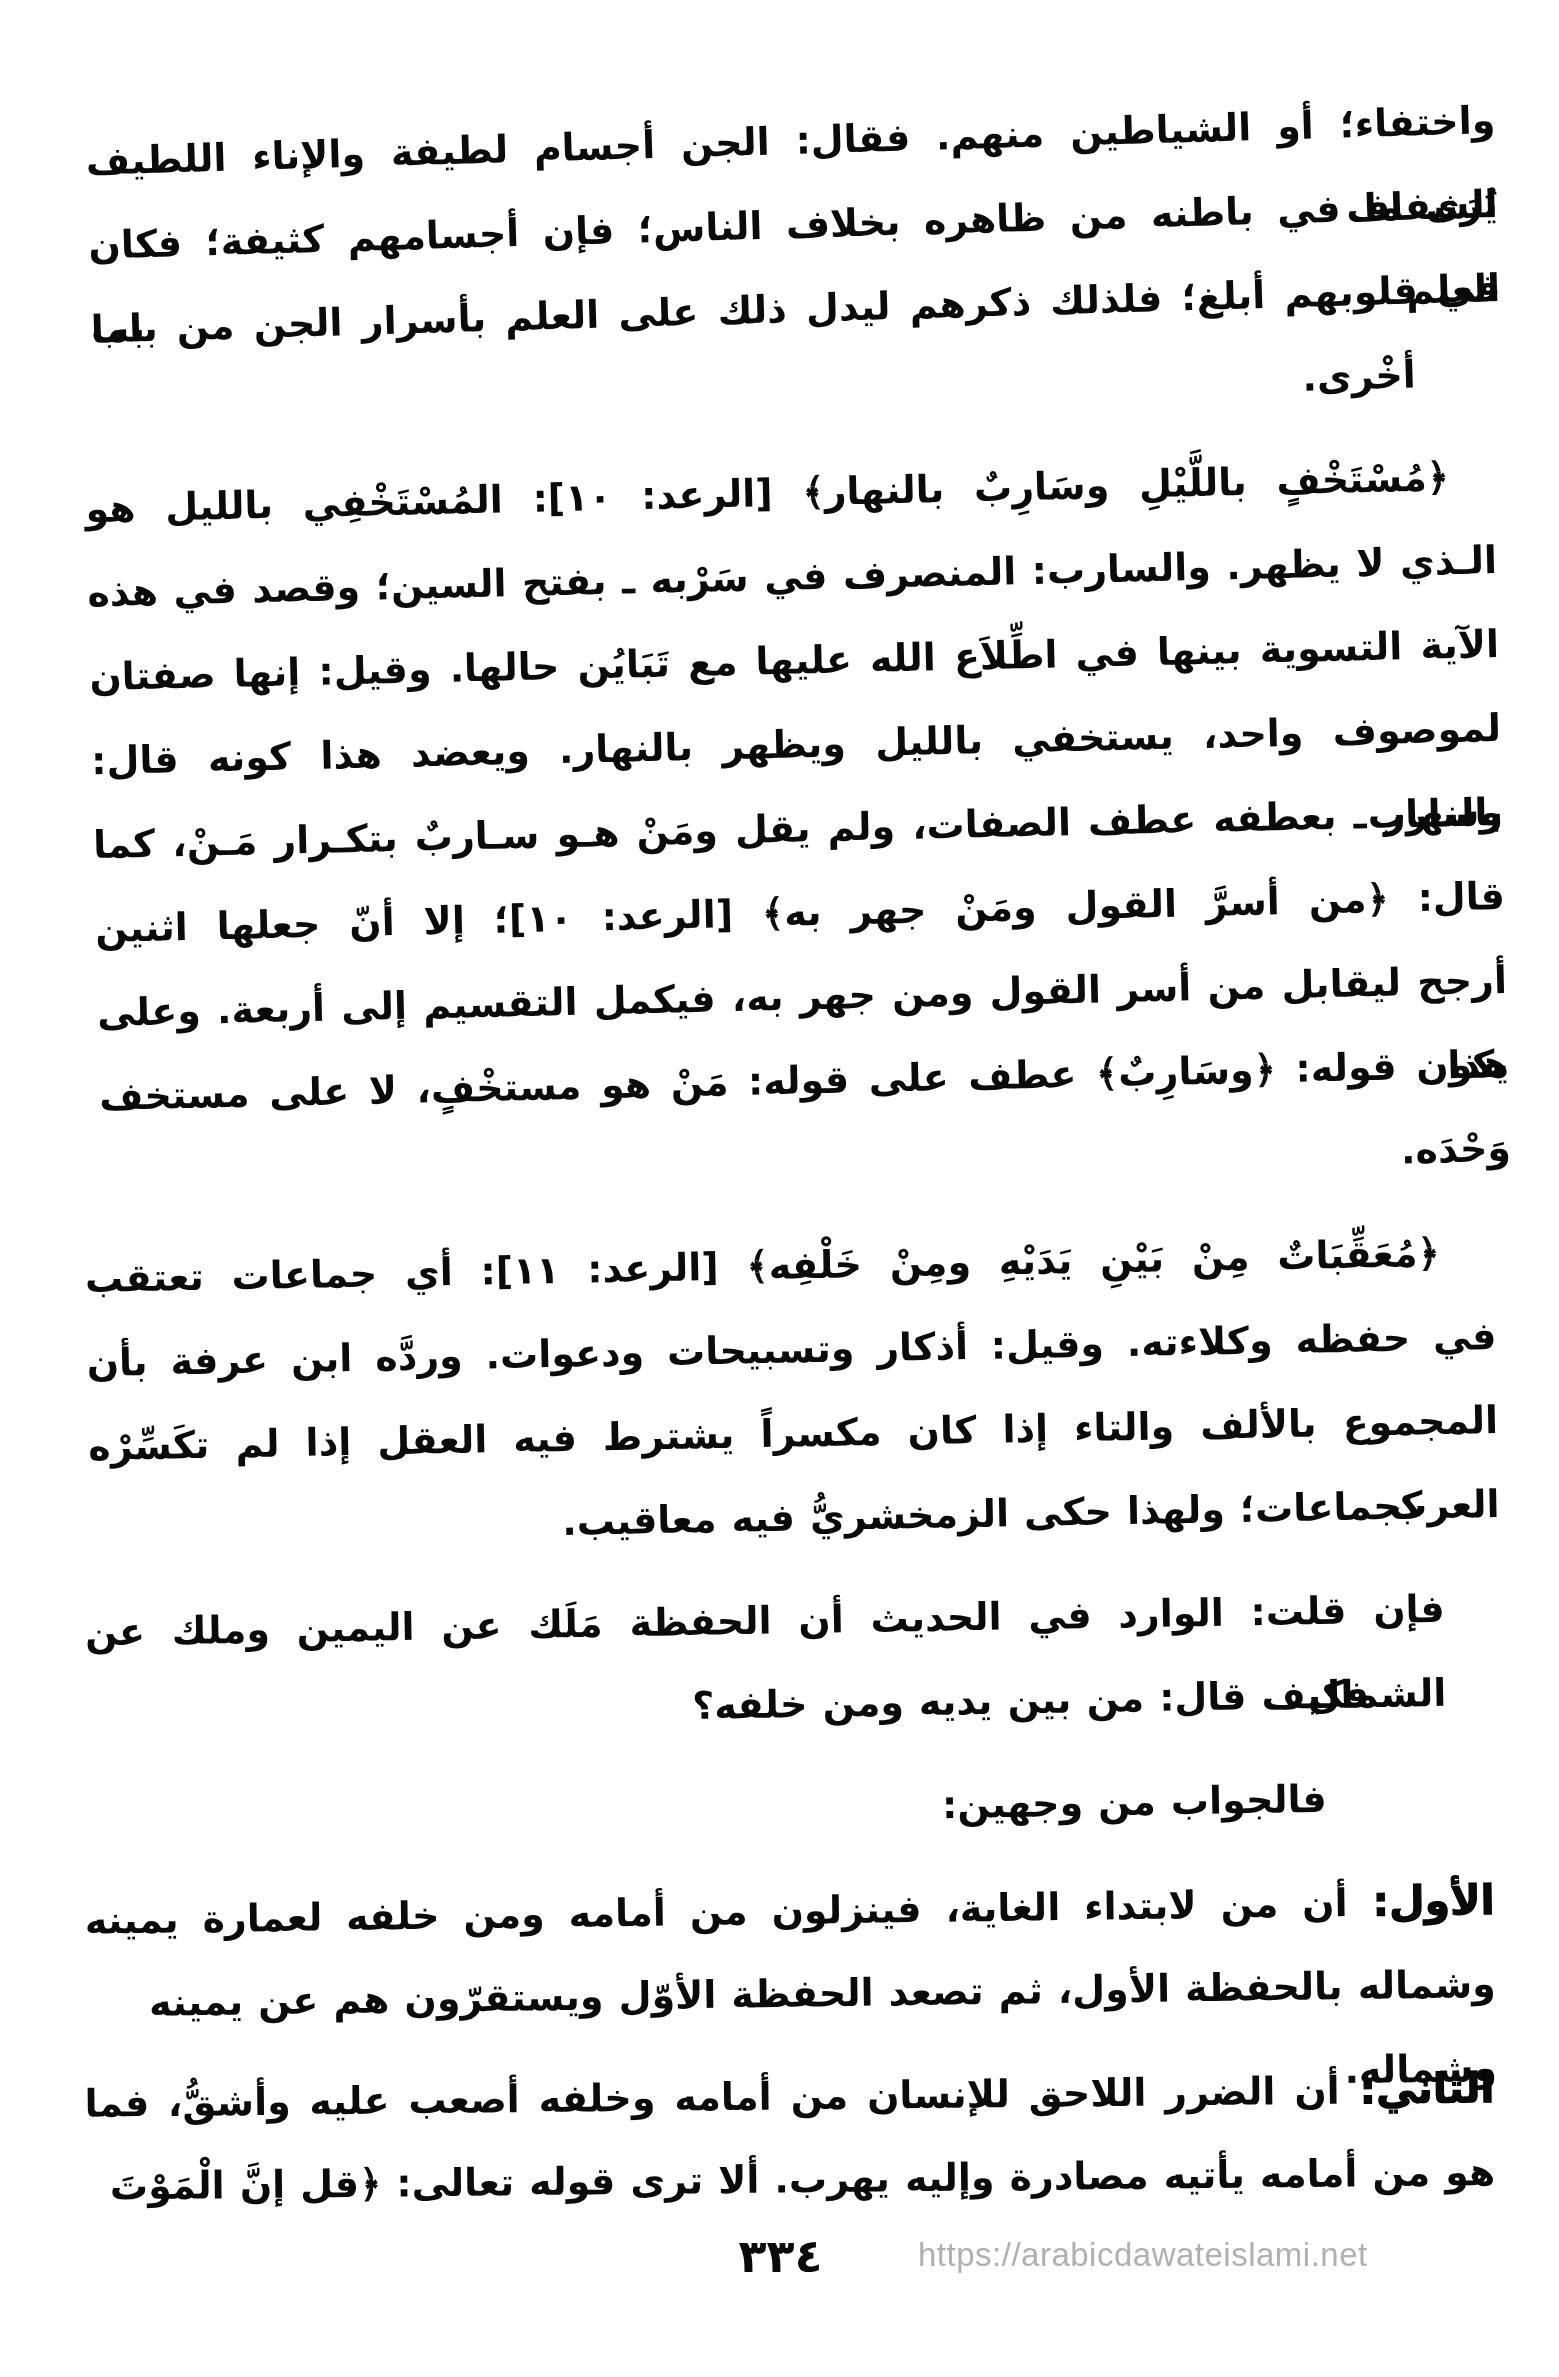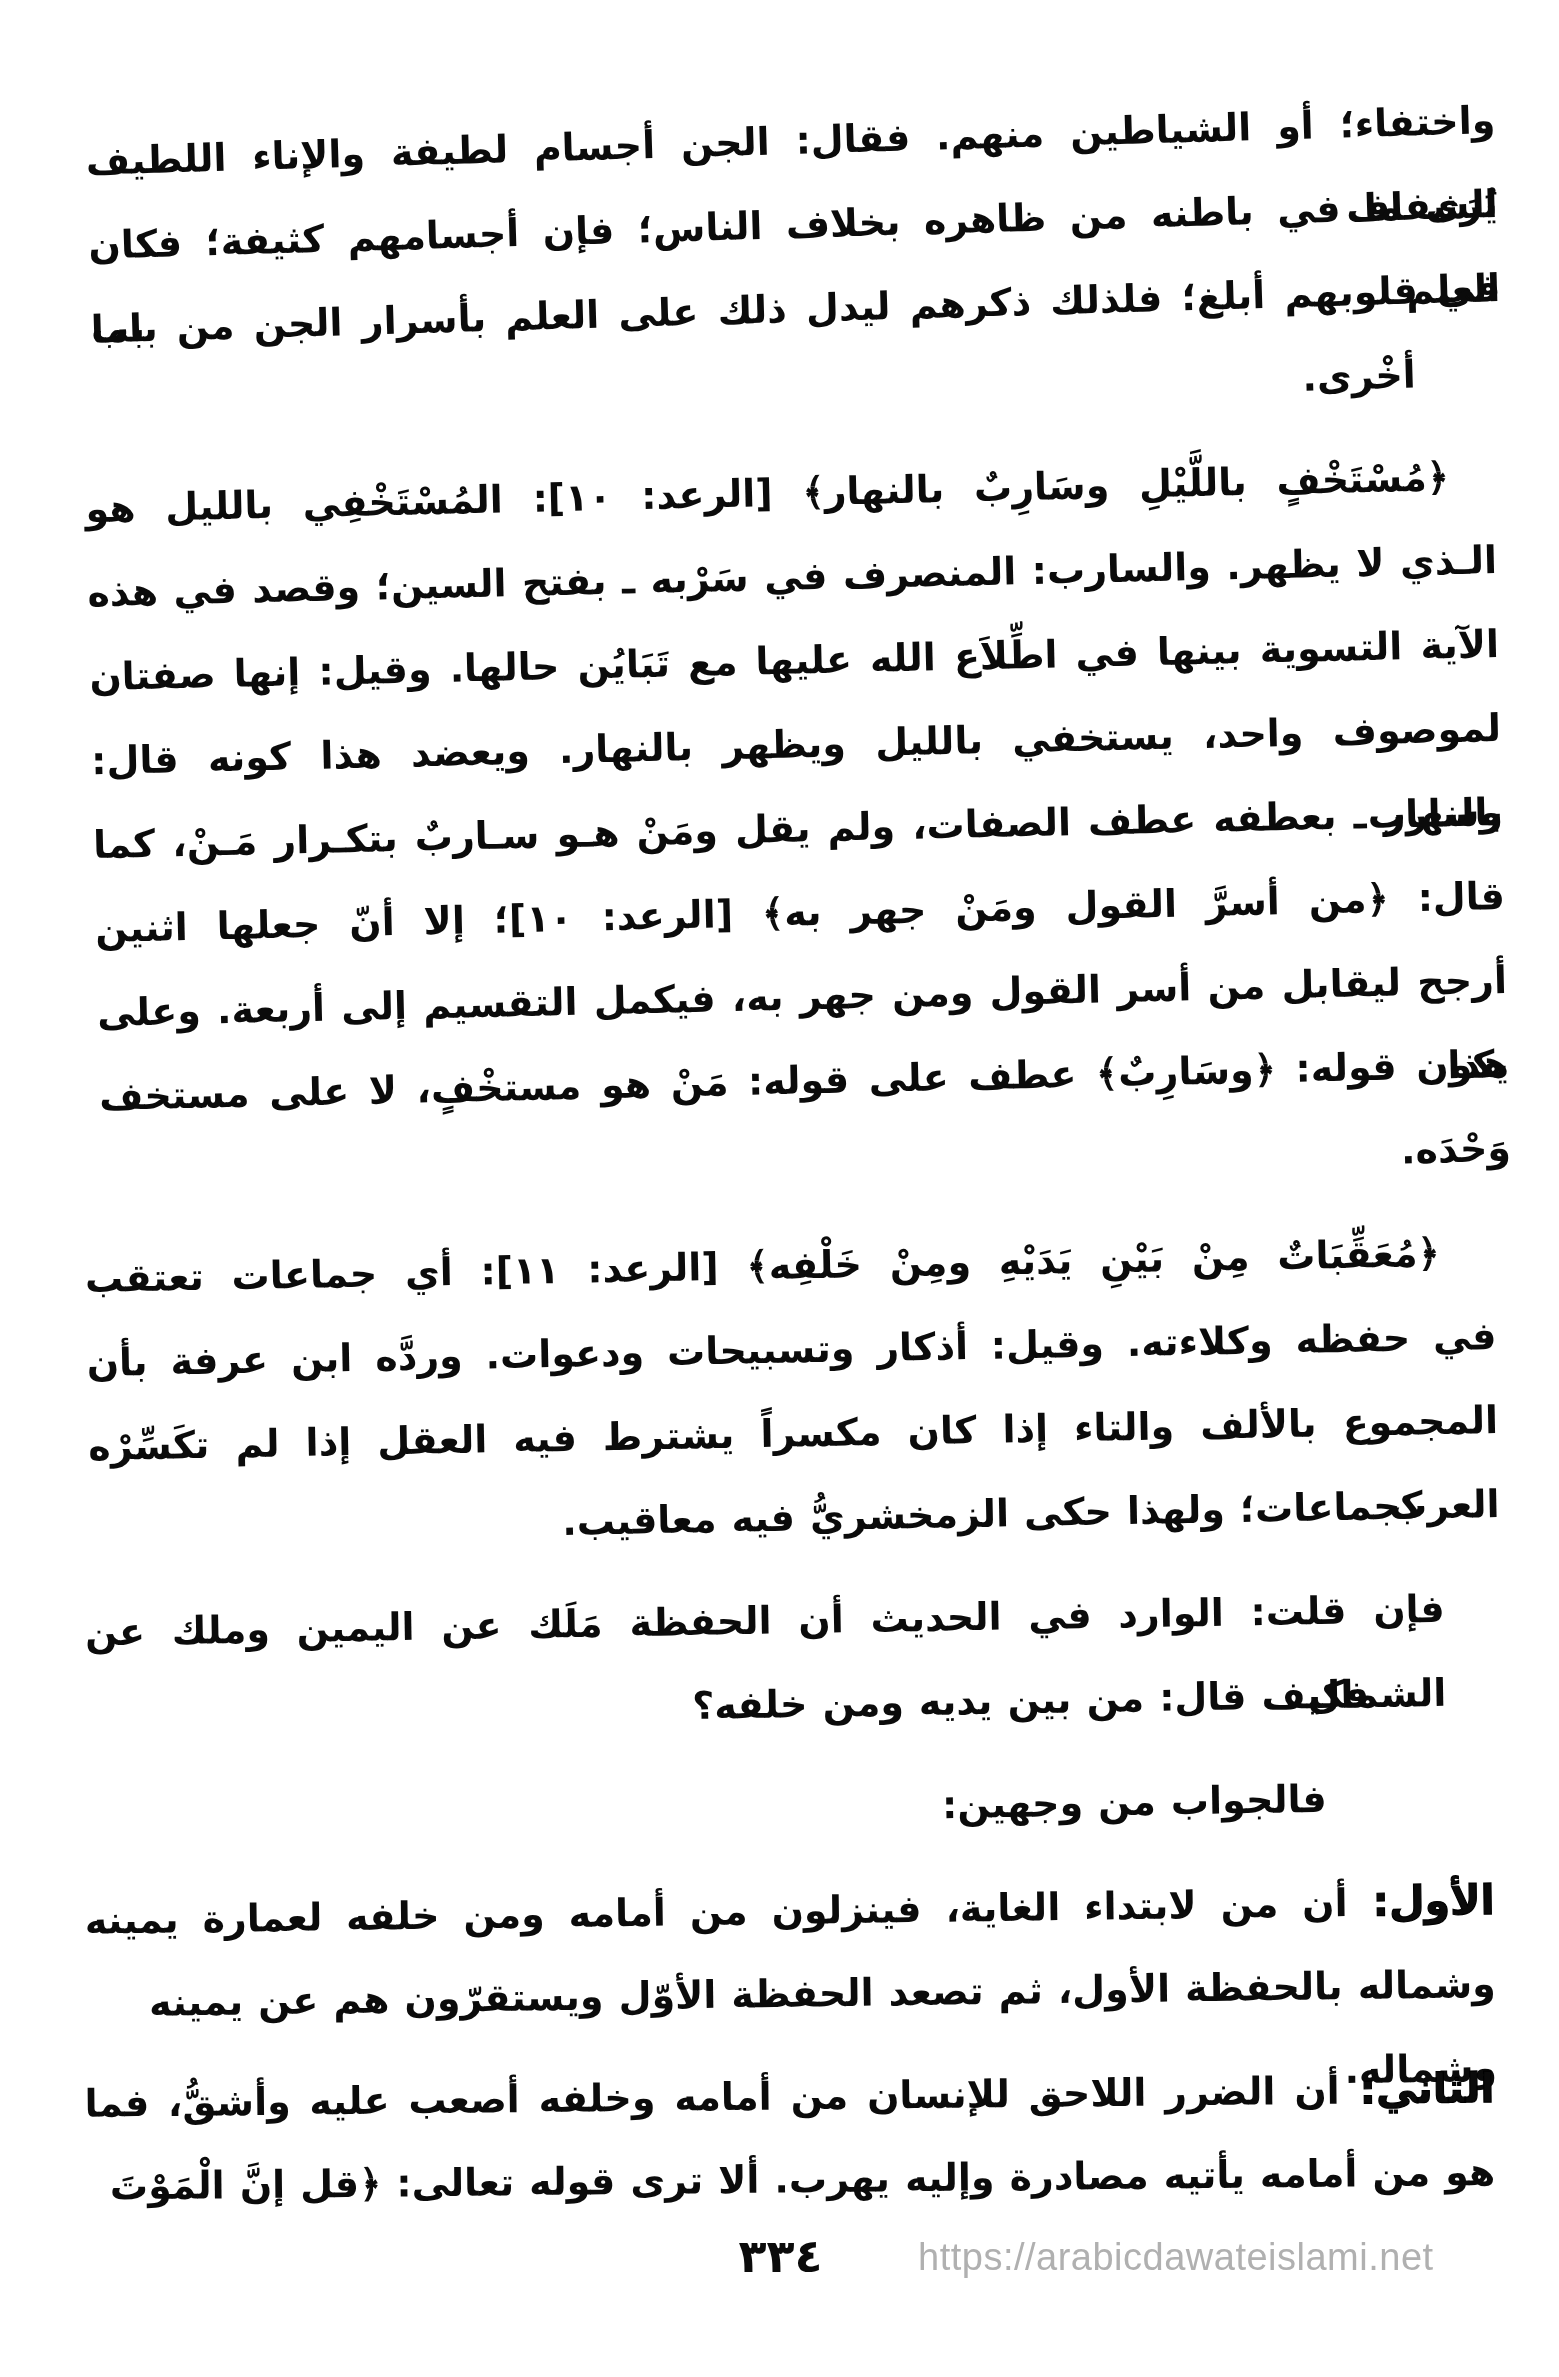--- a/index.html
+++ b/index.html
@@ -71,21 +71,21 @@
     font-size: 46px;
     color: #0b0b0b;
     direction: rtl;
   }
   .watermark {
     position: absolute;
     left: 918px;
     top: 11px;
     font-family: "Liberation Sans", sans-serif;
     font-weight: normal;
-    font-size: 38px;
+    font-size: 33px;
     color: #b0b0b0;
     letter-spacing: 0.5px;
     white-space: nowrap;
   }
 </style>
 </head>
 <body>
 
 <div class="page">
   <div class="text-block" id="text-block">

